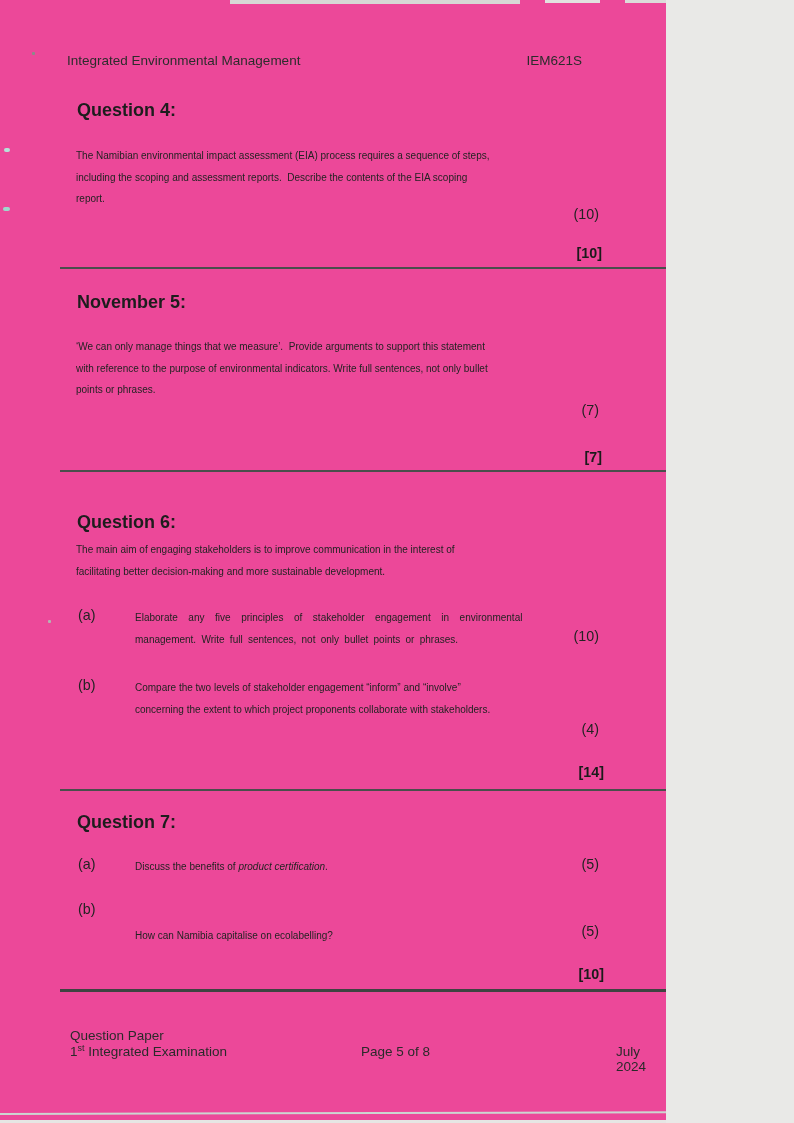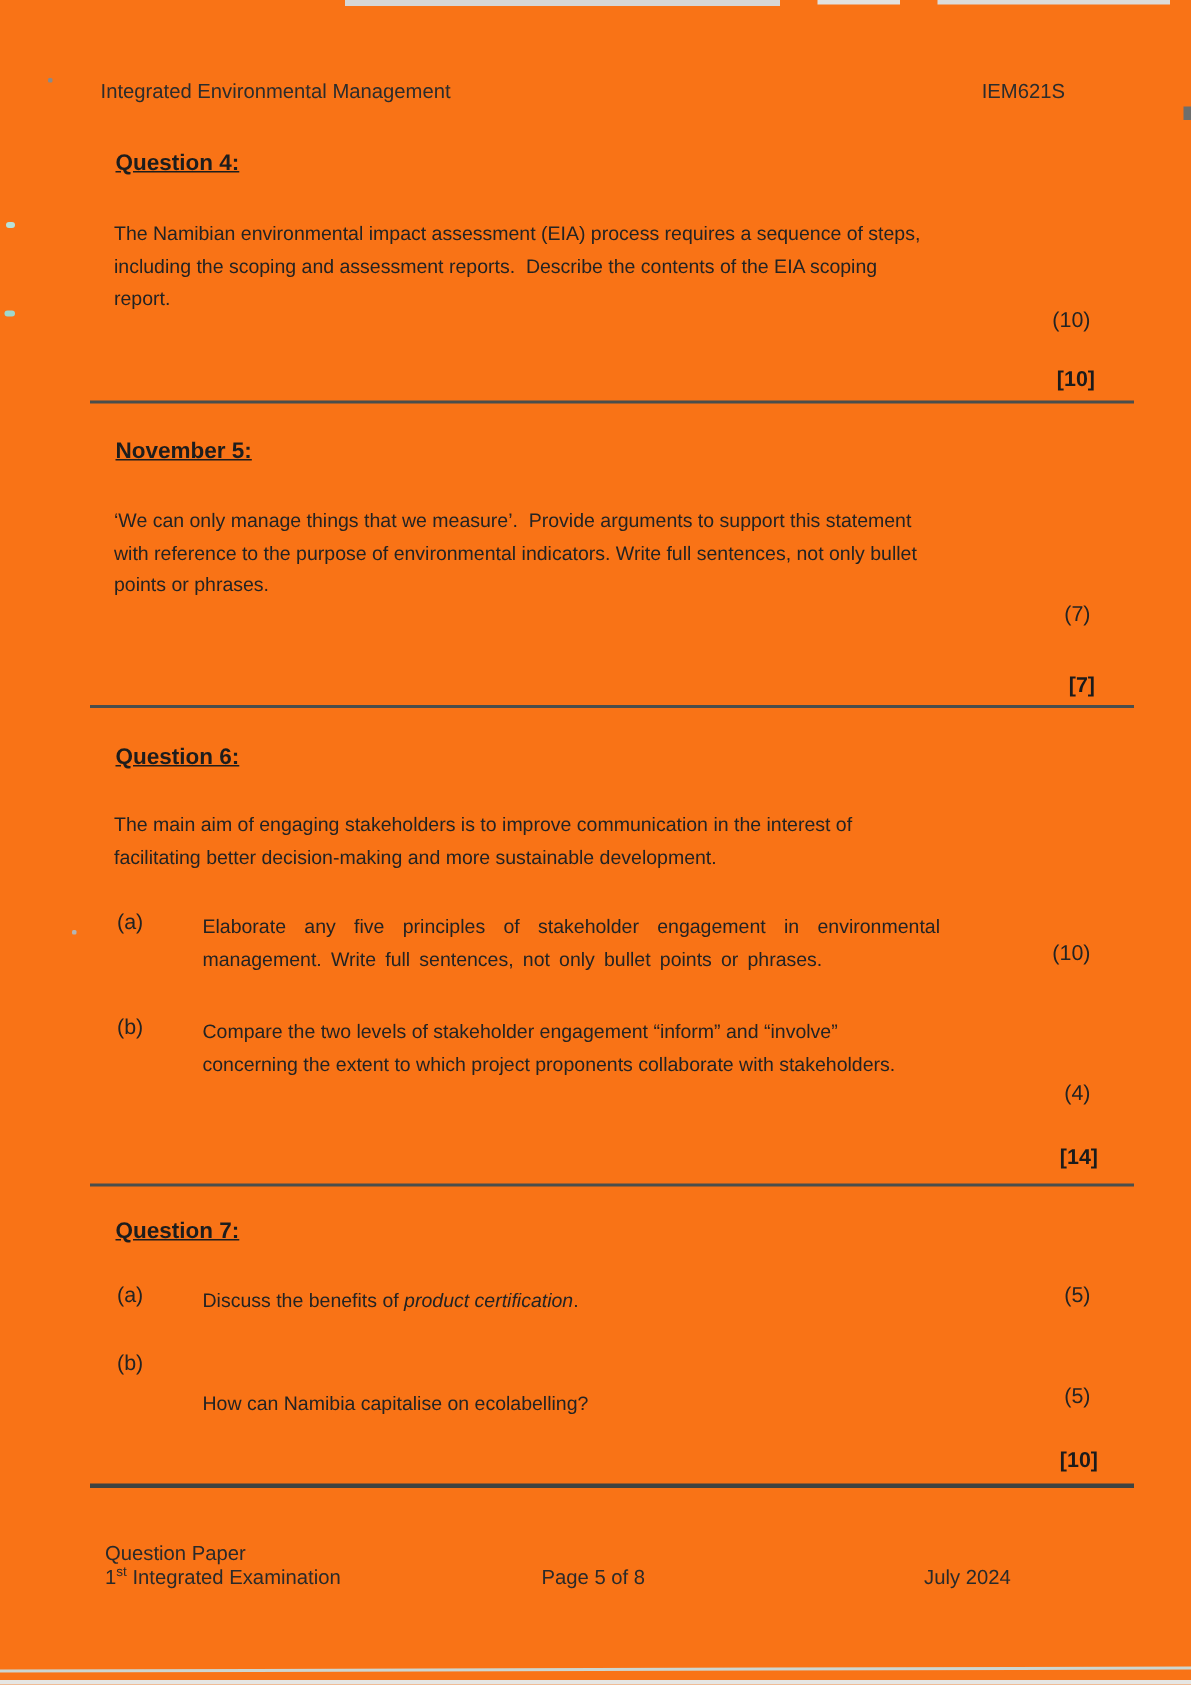--- a/index.html
+++ b/index.html
@@ -1,36 +1,35 @@
 <!DOCTYPE html>
 <html><head>
 <meta charset="utf-8">
 <style>
   * { margin: 0; padding: 0; box-sizing: border-box; }
   html, body { background: #e9e9e7; }
   body { font-family: "Liberation Sans", sans-serif; }
   .page {
     position: relative;
-    width: 794px;
+    width: 666px;
     height: 1123px;
-    background: #f97316;
+    background: #ec4899;
     color: #242424;
     overflow: hidden;
   }
   .abs { position: absolute; }
   .hdr-text { font-size: 13.5px; color: #2c2c2c; }
   .q-title {
-    font-size: 15px;
+    font-size: 18px;
     font-weight: 700;
-    text-decoration: underline;
     color: #1d1d1d;
   }
   .lines {
     white-space: pre;
-    font-size: 13px;
+    font-size: 10px;
     line-height: 21.5px;
     color: #232323;
   }
   .part-label { font-size: 14.3px; color: #232323; }
   .marks {
     font-size: 14.3px;
     color: #232323;
     text-align: center;
   }
   .total {
@@ -88,21 +87,21 @@
     <div class="abs q-title" style="top:292px; left:77px;">November 5:</div>
     <div class="abs lines" style="top:336px; left:76px;">‘We can only manage things that we measure’.  Provide arguments to support this statement
 with reference to the purpose of environmental indicators. Write full sentences, not only bullet
 points or phrases.</div>
     <div class="abs marks" style="top:402px; right:67px;">(7)</div>
     <div class="abs total" style="top:449px; right:64px;">[7]</div>
     <div class="abs rule" style="top:470px;"></div>
   </div>
 
   <div>
-    <div class="abs q-title" style="top:496px; left:77px;">Question 6:</div>
+    <div class="abs q-title" style="top:512px; left:77px;">Question 6:</div>
     <div class="abs lines" style="top:539px; left:76px;">The main aim of engaging stakeholders is to improve communication in the interest of
 facilitating better decision-making and more sustainable development.</div>
 
     <span class="abs part-label" style="top:607px; left:78px;">(a)</span>
     <div class="abs lines justify-a" style="top:607px; left:135px;">Elaborate  any  five  principles  of  stakeholder  engagement  in  environmental
 management. Write full sentences, not only bullet points or phrases.</div>
     <div class="abs marks" style="top:628px; right:67px;">(10)</div>
 
     <span class="abs part-label" style="top:677px; left:78px;">(b)</span>
     <div class="abs lines" style="top:677px; left:135px;">Compare the two levels of stakeholder engagement “inform” and “involve”

